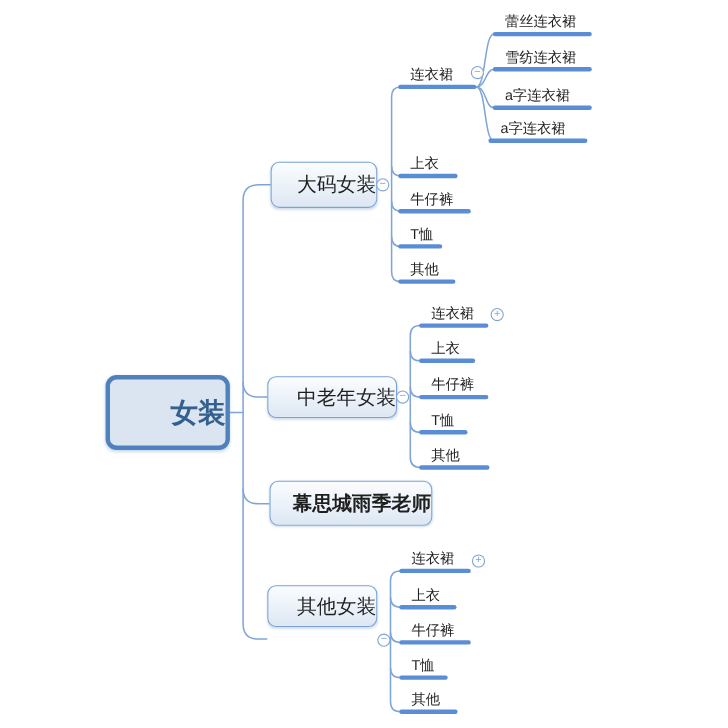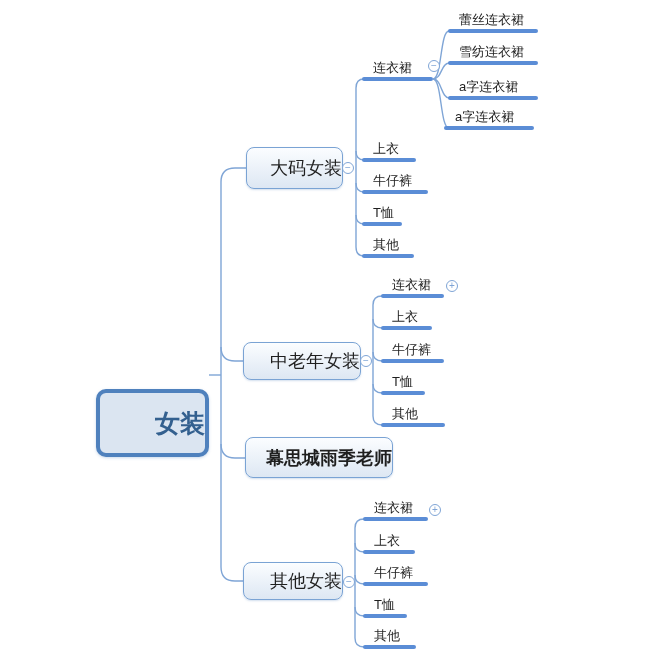--- a/index.html
+++ b/index.html
@@ -21,21 +21,20 @@
     border:1.7px solid var(--branch-border);border-radius:8px;
     background:linear-gradient(180deg,var(--branch-fill-top) 0%,var(--branch-fill-bottom) 100%);
     box-shadow:0 1px 2px rgba(79,129,189,.25);
     font-size:18px;white-space:nowrap;
   }
   .box.root{
     border:4px solid var(--root-border);border-radius:10px;
     background:var(--root-fill);
     font-size:25px;font-weight:bold;color:var(--root-text);
     box-shadow:0 1px 3px rgba(79,129,189,.3);
-    margin-top:48px;
   }
   .line-node{position:absolute;z-index:2;height:26px;}
   .line-node .lbl{
     position:absolute;left:11px;bottom:7px;font-size:13px;line-height:1;
     white-space:nowrap;color:var(--text);margin-top:28px;
   }
   .line-node .rule{
     position:absolute;left:0;right:0;bottom:0;height:4px;
     background:var(--rule);border-radius:2px;
   }
@@ -88,21 +87,21 @@
 
   <div class="box" style="left:246px;top:147px;width:97px;height:42px;">
     <span>大码女装</span>
   </div>
   <div class="box" style="left:243px;top:342px;width:118px;height:38px;padding-left:28px;">
     <span>中老年女装</span>
   </div>
   <div class="box" style="left:245px;top:437px;width:148px;height:41px;font-weight:bold;">
     <span>幕思城雨季老师</span>
   </div>
-  <div class="box" style="left:243px;top:562px;width:100px;height:38px;">
+  <div class="box" style="left:243px;top:532px;width:100px;height:38px;">
     <span>其他女装</span>
   </div>
 
   <div class="line-node" style="left:362px;top:55px;width:71px;">
     <span class="lbl">连衣裙</span>
     <div class="rule"></div>
   </div>
   <div class="line-node" style="left:362px;top:136px;width:54px;">
     <span class="lbl">上衣</span>
     <div class="rule"></div>

